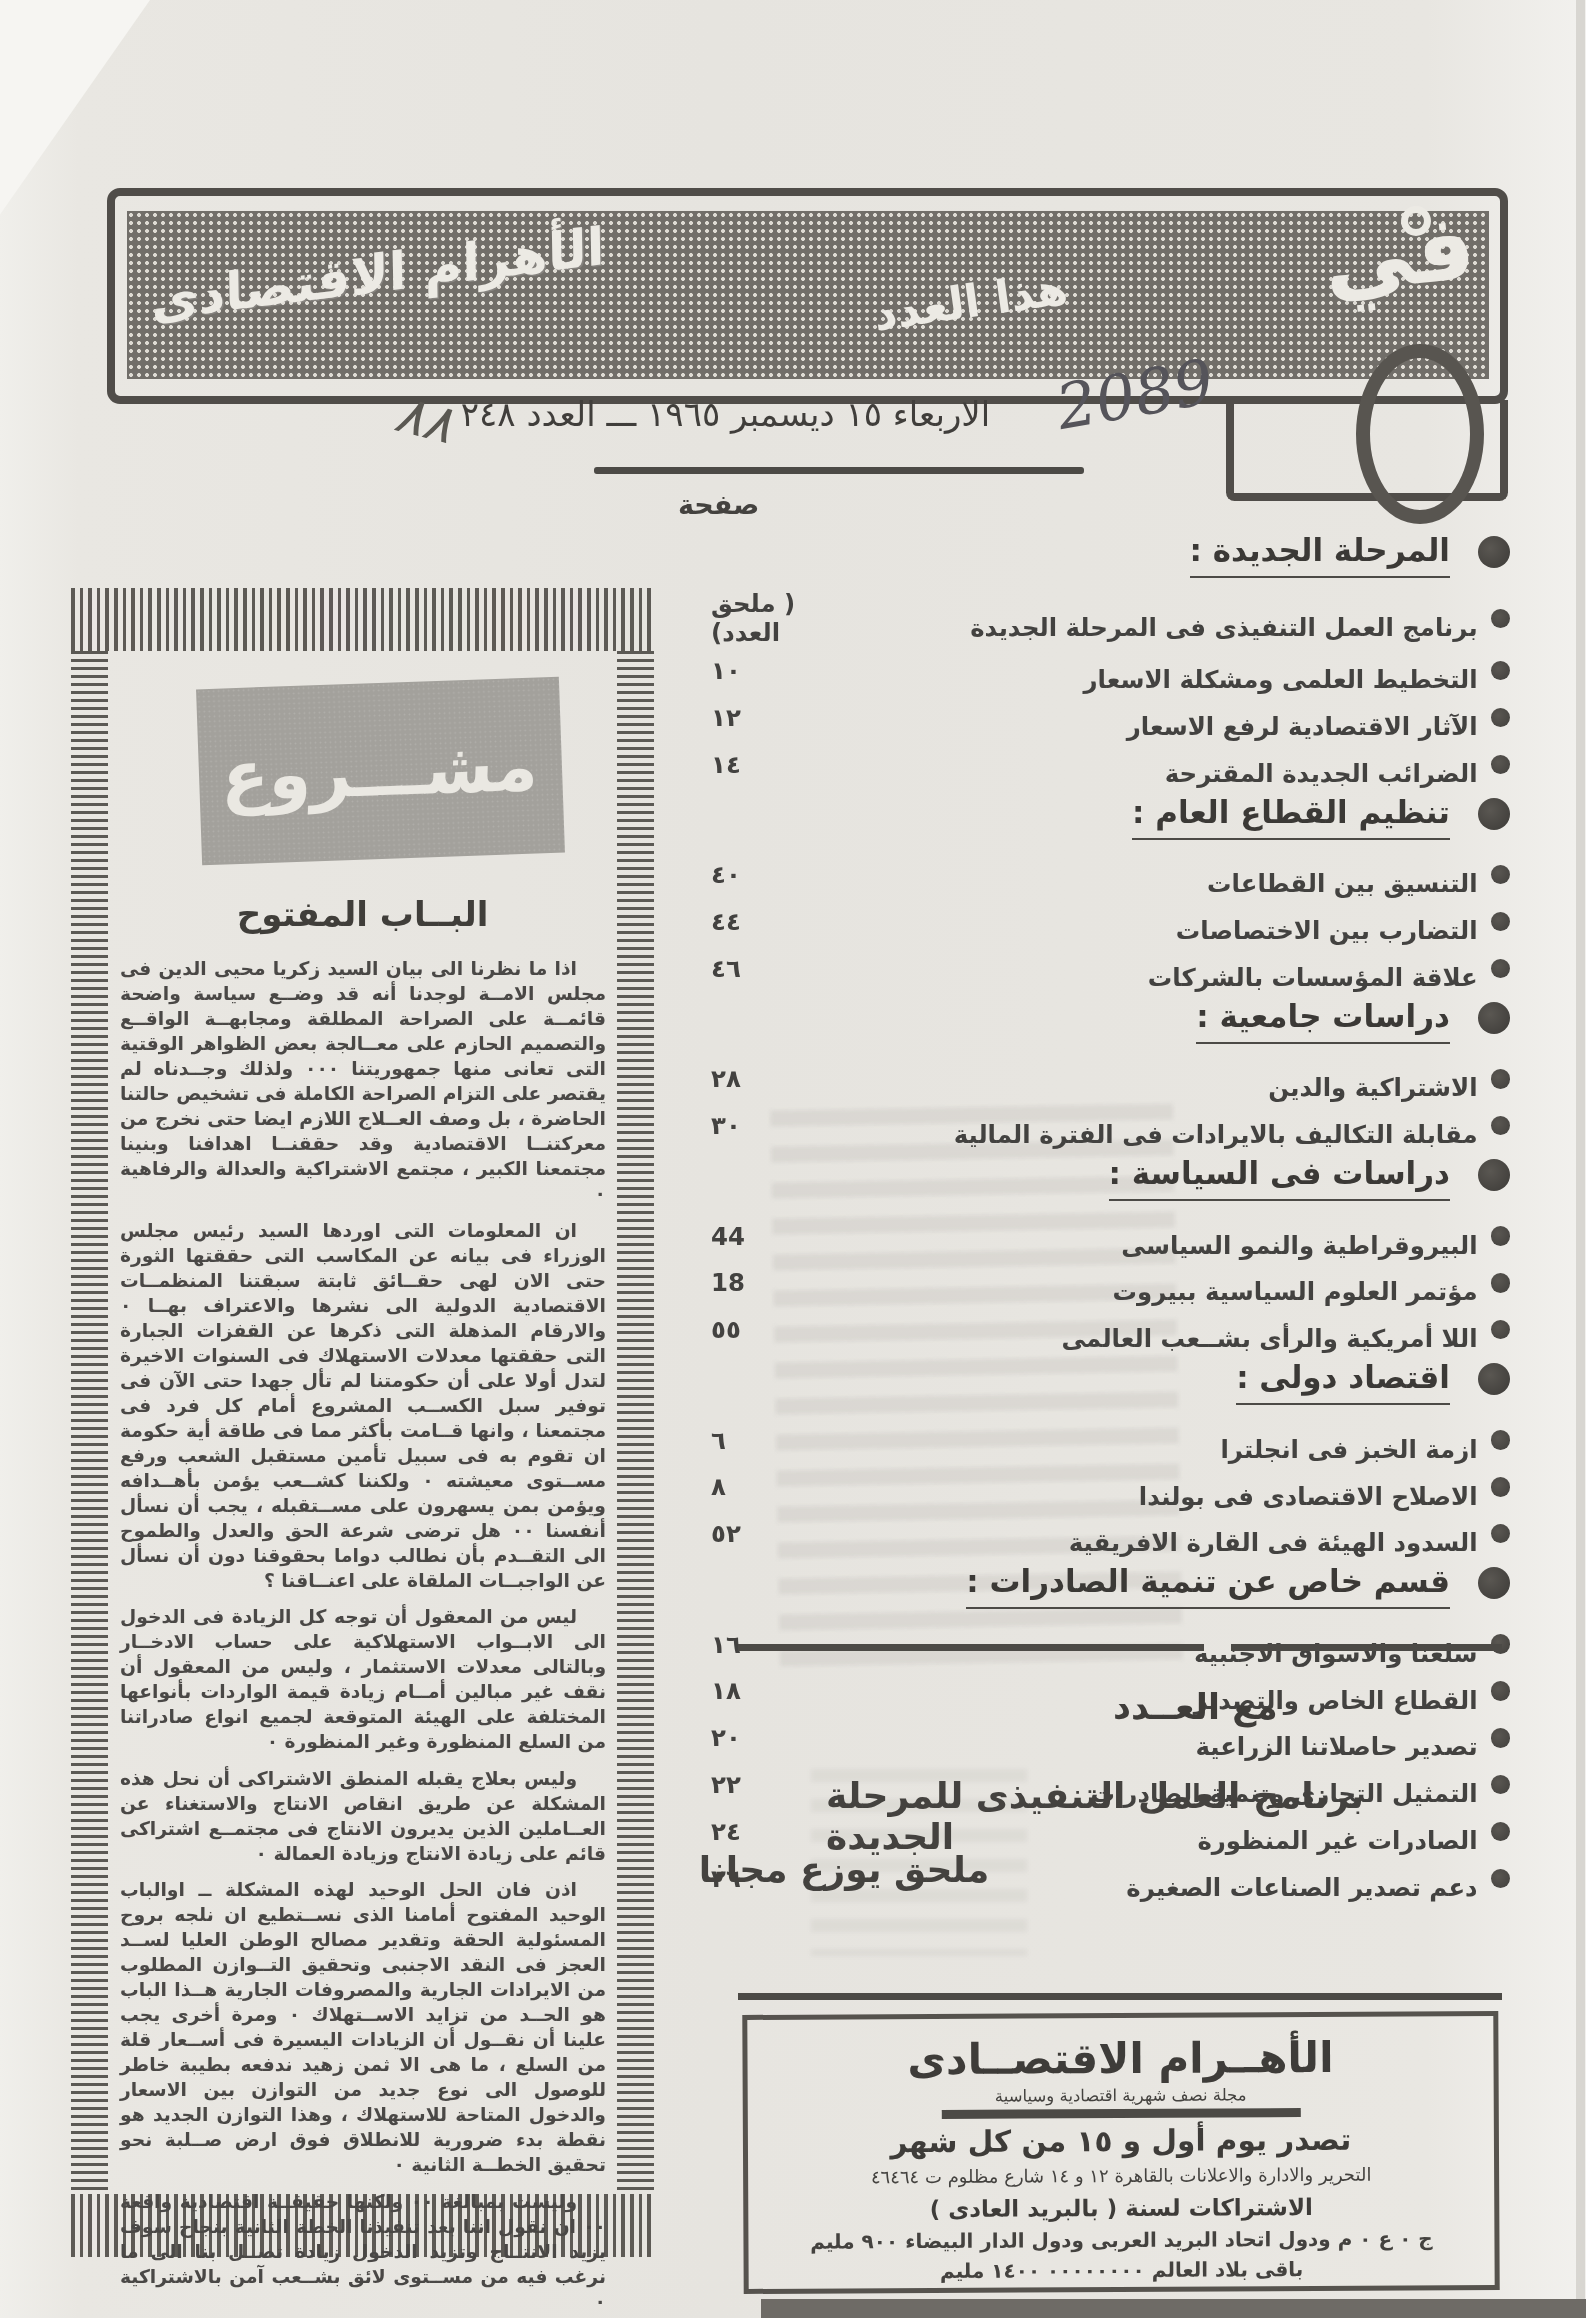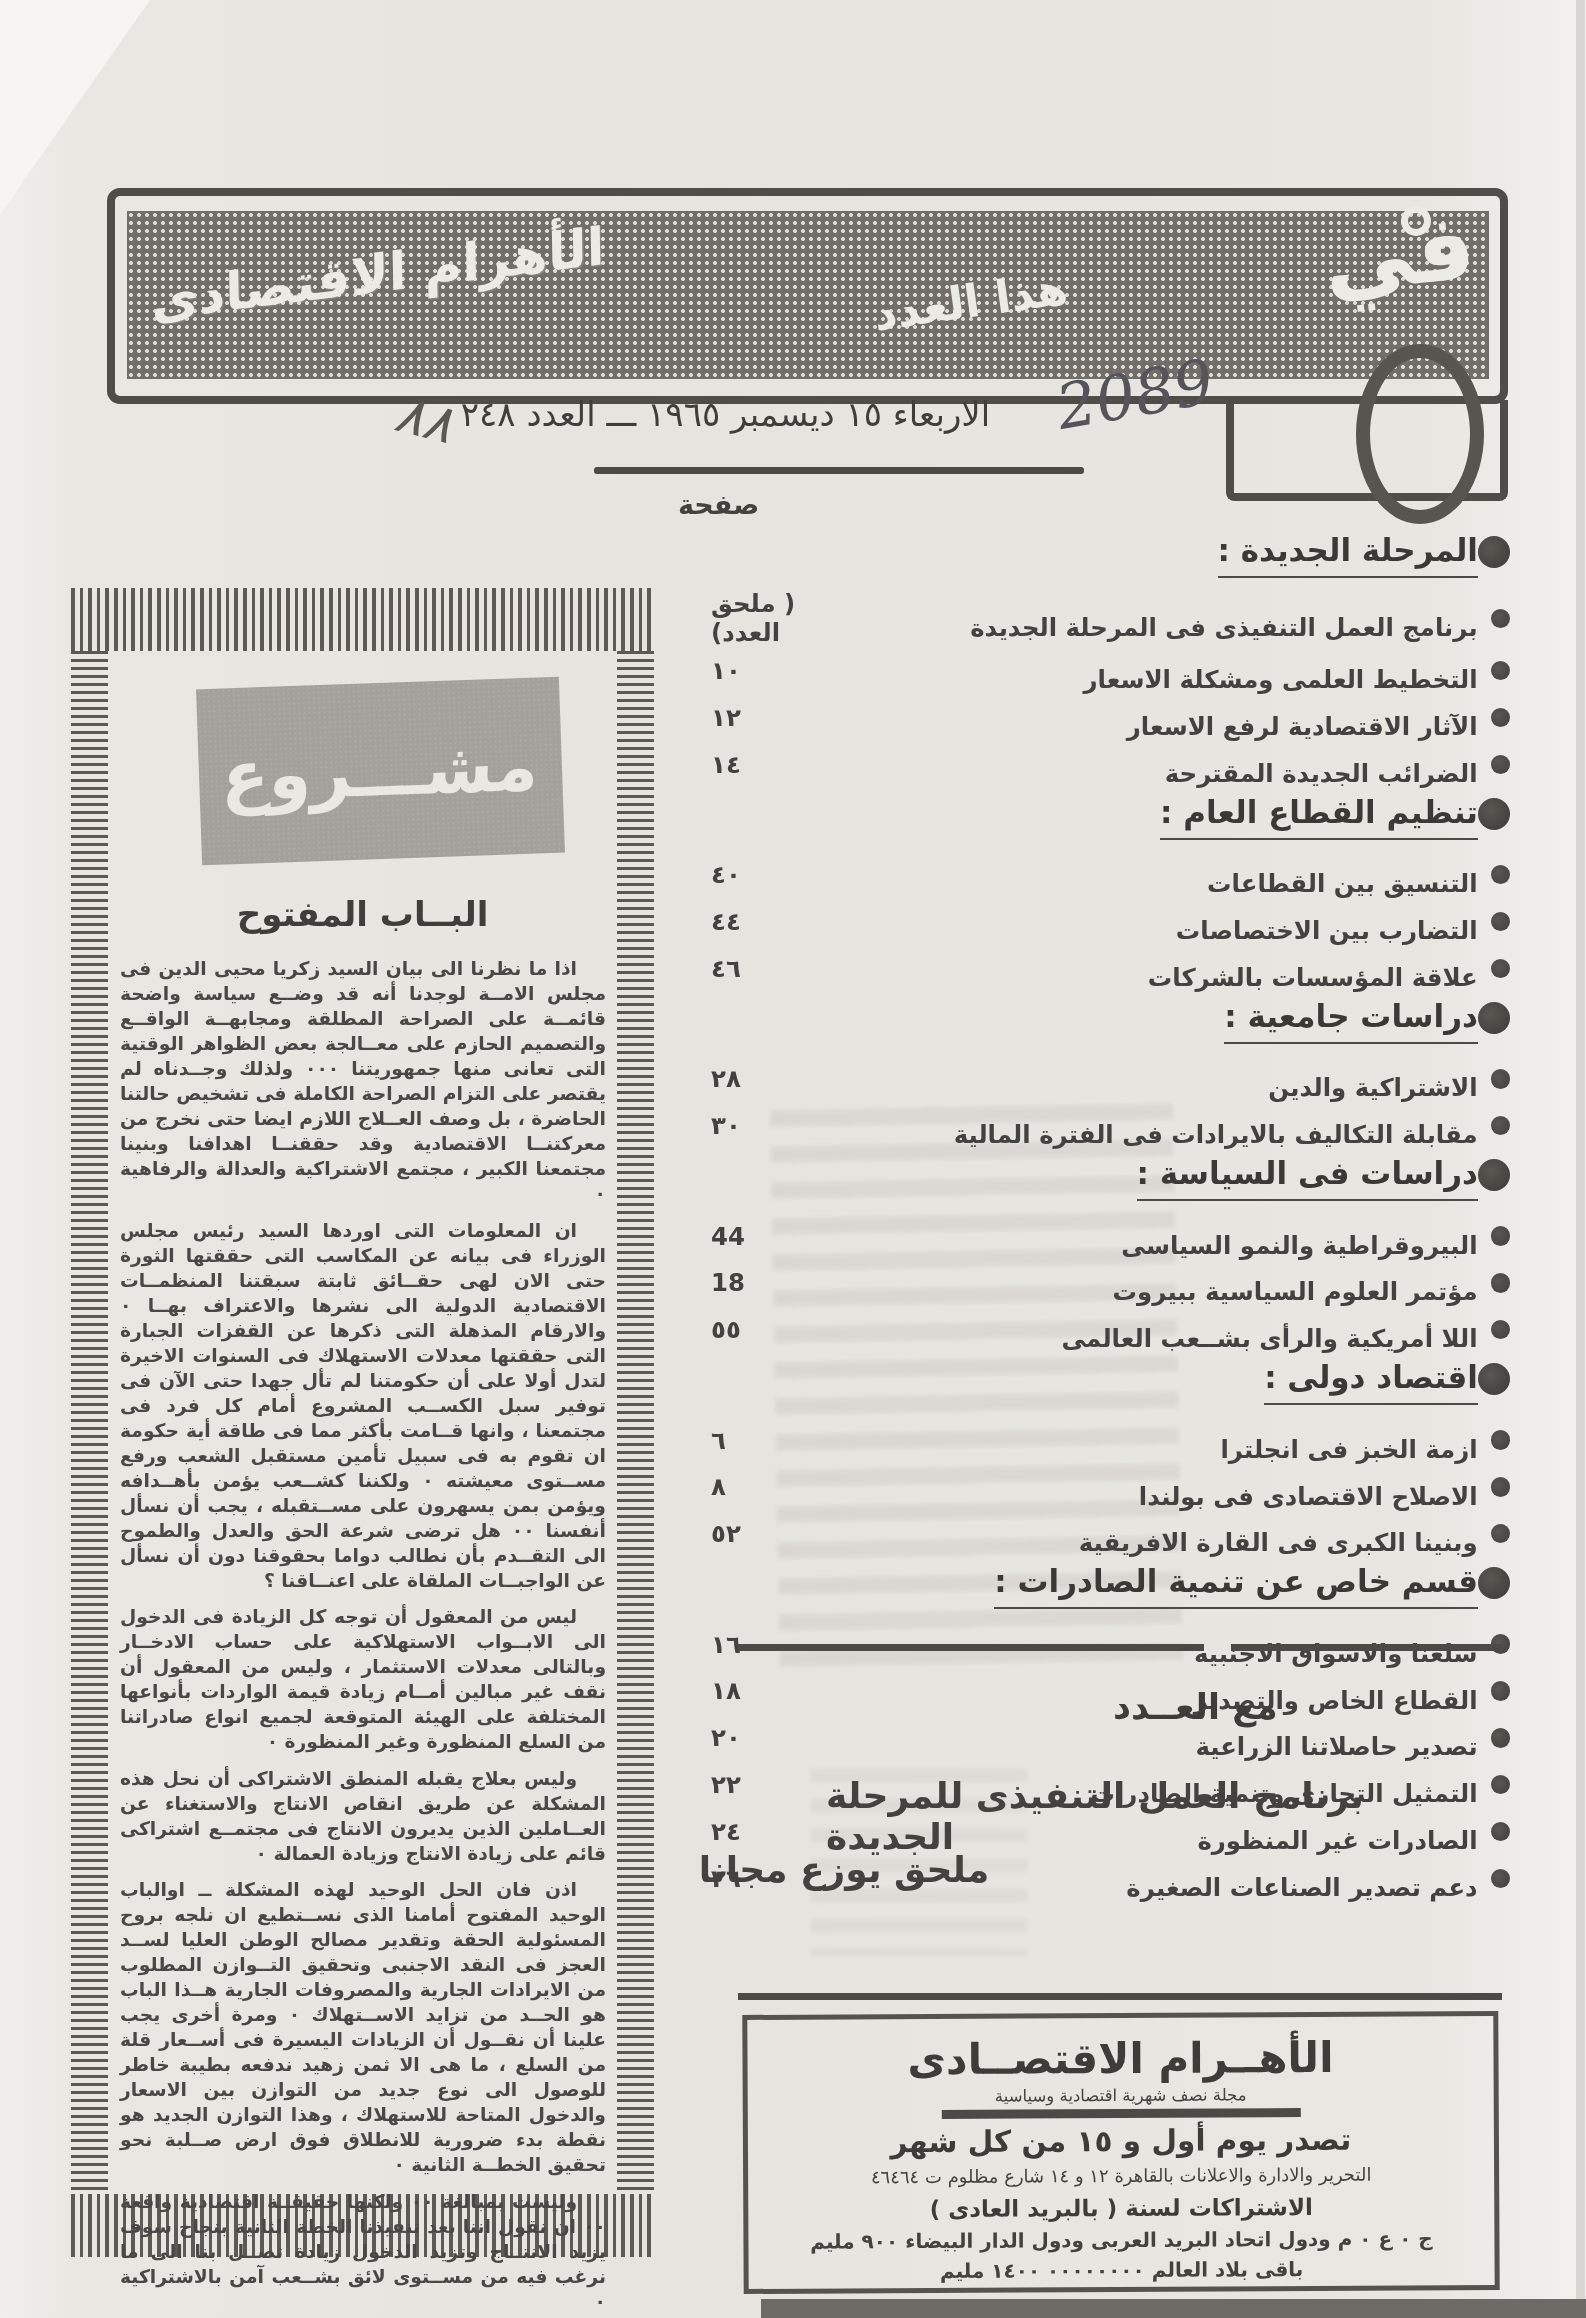--- a/index.html
+++ b/index.html
@@ -37,21 +37,21 @@
   .date-line{left:403px;top:394px;width:647px;font-size:34px;font-weight:normal;
     text-align:center;color:#403e3b;white-space:nowrap;}
   .date-underline{left:595px;top:467px;width:490px;height:6.5px;background:#4c4a46;border-radius:2.9px;}
   .hw-2089{left:1057px;top:358px;font-size:62px;color:#55545a;transform:rotate(-10deg);
     font-family:"DejaVu Serif",serif;font-style:italic;direction:ltr;}
   .hw-88{left:397px;top:388px;font-size:53px;color:#5a5852;transform:rotate(14deg);
     font-family:"DejaVu Serif",serif;font-style:italic;}
   .page-col-label{left:679px;top:489px;font-size:27px;font-weight:bold;color:#44423f;}
   
   .toc{left:712px;top:533px;width:799px;direction:rtl;}
-  .toc-heading-row{display:flex;align-items:flex-start;gap:0;margin:7.2px 0 11.5px;}
+  .toc-heading-row{display:flex;align-items:flex-start;gap:28px;margin:7.2px 0 11.5px;}
   .toc-section:first-child .toc-heading-row{margin-top:0;}
   .s-bullet{width:32px;height:32px;border-radius:50%;flex:none;margin-top:2.9px;
     background:radial-gradient(circle at 38% 38%,#5a5752,#3c3a37);}
   .toc-heading-text{font-size:31px;font-weight:bold;color:#3b3936;line-height:1.15;
     padding-bottom:7.2px;border-bottom:2.9px solid #4c4a46;}
   .toc-row{display:flex;align-items:center;gap:13px;min-height:35px;}
   .i-bullet{width:19.4px;height:19.4px;border-radius:50%;flex:none;
     background:radial-gradient(circle at 38% 38%,#5a5752,#413f3c);}
   .toc-label{flex:1;font-size:24.4px;font-weight:bold;color:#434240;line-height:1.1;margin-top:20px;}
   .toc-page{width:108px;font-size:24.4px;font-weight:bold;color:#434240;text-align:left;}
@@ -227,21 +227,21 @@
           <span class="toc-label">ازمة الخبز فى انجلترا</span>
           <span class="toc-page">٦</span>
         </div>
         <div class="toc-row">
           <span class="i-bullet"></span>
           <span class="toc-label">الاصلاح الاقتصادى فى بولندا</span>
           <span class="toc-page">٨</span>
         </div>
         <div class="toc-row">
           <span class="i-bullet"></span>
-          <span class="toc-label">وبنينا الكبرى فى القارة الافريقية</span>
+          <span class="toc-label">السدود الهيئة فى القارة الافريقية</span>
           <span class="toc-page">٥٢</span>
         </div>
       </div>
       <div class="toc-section">
         <div class="toc-heading-row">
           <span class="s-bullet"></span>
           <span class="toc-heading-text">قسم خاص عن تنمية الصادرات :</span>
         </div>
         <div class="toc-row">
           <span class="i-bullet"></span>

